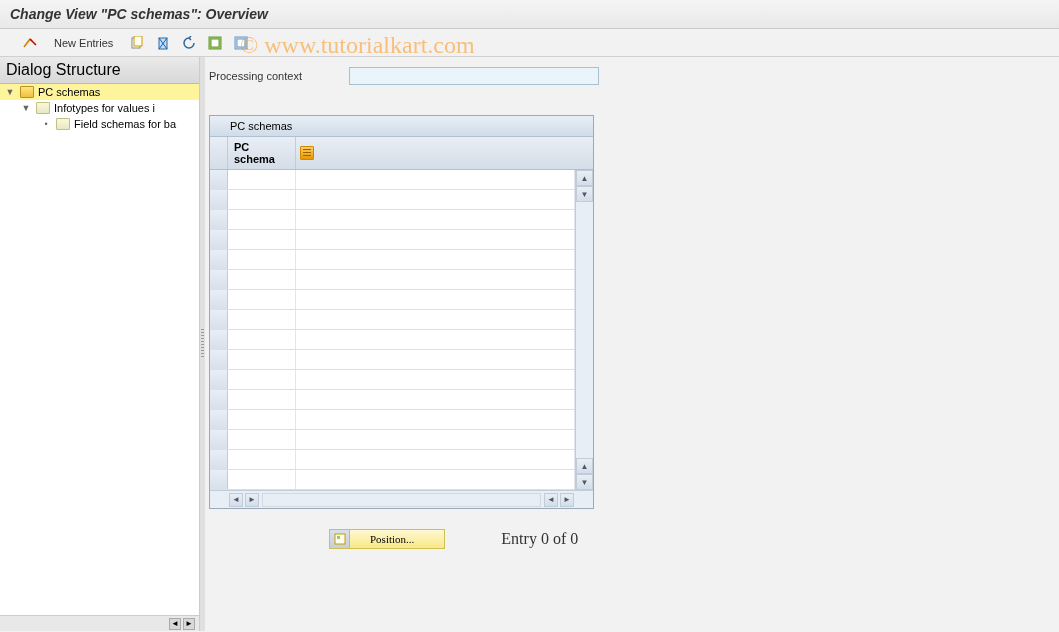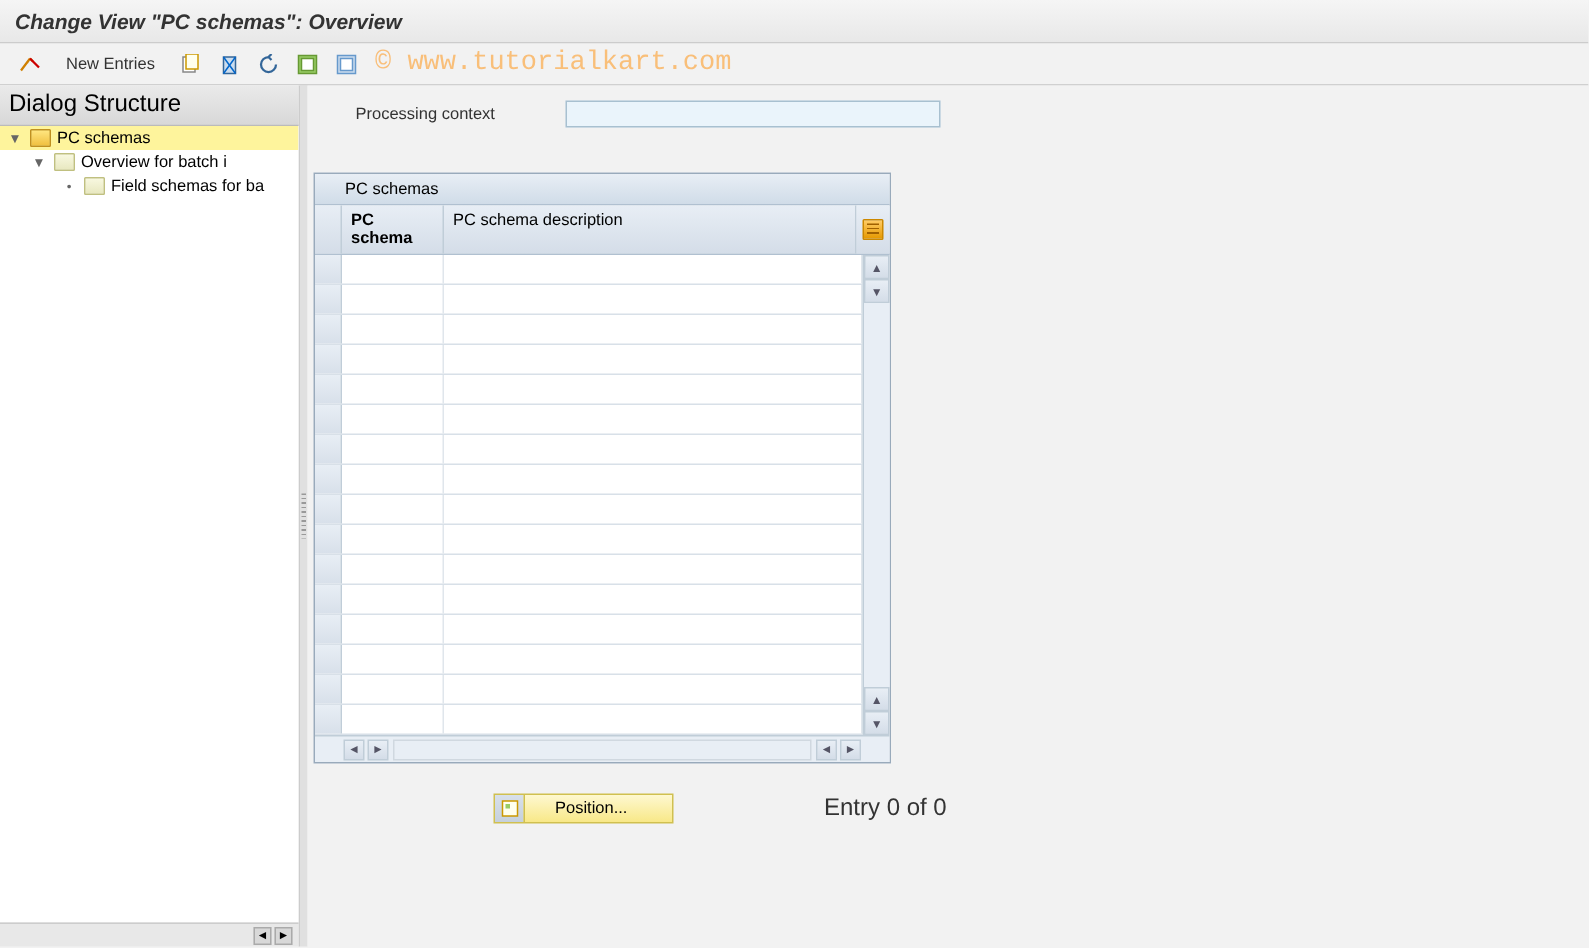--- a/index.html
+++ b/index.html
@@ -18,46 +18,46 @@
     border-bottom: 1px solid #ccc;
     font-style: italic;
     font-weight: bold;
     font-size: 14px;
     color: #333;
   }
   .toolbar {
     display: flex;
     align-items: center;
     gap: 6px;
-    padding: 4px 10px;
+    padding: 4px 20px;
     background: #f2f2f2;
     border-bottom: 1px solid #d0d0d0;
     height: 28px;
     position: relative;
   }
   .toolbar-icon {
     width: 20px; height: 20px;
     display: flex; align-items: center; justify-content: center;
     cursor: pointer;
     border: 1px solid transparent;
     border-radius: 2px;
   }
   .new-entries-btn {
     padding: 2px 8px;
     font-size: 11px;
     color: #333;
     cursor: pointer;
   }
   .watermark {
     position: absolute;
-    left: 250px;
+    left: 240px;
     top: 3px;
-    font-size: 18px;
+    font-size: 24px;
     color: rgba(255,140,0,0.5);
-    font-family: Liberation Mono, monospace;
+    font-family: Liberation Serif, serif;
     pointer-events: none;
   }
   .main {
     display: flex;
     height: calc(100% - 58px);
   }
   .left-panel {
     width: 200px;
     border-right: 1px solid #ccc;
     background: #f7f7f7;
@@ -147,21 +147,21 @@
     padding: 10px 10px 10px 4px;
     background: #f2f2f2;
     position: relative;
   }
   .field-row {
     display: flex;
     align-items: center;
     gap: 10px;
     margin-bottom: 30px;
   }
-  .field-label { font-size: 11px; color: #333; width: 130px; margin-left: 28px; }
+  .field-label { font-size: 11px; color: #333; width: 130px; }
   .field-input {
     background: #eaf4fb;
     border: 1px solid #a8c0d0;
     height: 18px;
     width: 250px;
     padding: 1px 4px;
     font-size: 11px;
   }
   .table-container {
     width: 385px;
@@ -261,22 +261,23 @@
     display: flex; align-items: center; justify-content: center;
     font-size: 8px; cursor: pointer;
     color: #556;
     margin: 0 1px;
   }
   .hscroll-track { flex: 1; background: #e8eef5; height: 14px; border: 1px solid #d0d8e0; margin: 0 2px; }
   .footer-row {
     display: flex;
     align-items: center;
     margin-top: 20px;
-    gap: 100px;
+    gap: 56px;
     padding-left: 120px;
+    font-family: Liberation Serif, serif;
   }
   .position-btn {
     display: flex;
     align-items: center;
     background: linear-gradient(to bottom, #fef8d0, #f8e888);
     border: 1px solid #d0c050;
     height: 20px;
     cursor: pointer;
     font-size: 11px;
   }
@@ -341,21 +342,21 @@
     <div class="panel-header">Dialog Structure</div>
     <div class="tree">
       <div class="tree-item selected">
         <span class="tree-toggle">▼</span>
         <span class="tree-icon folder-open"></span>
         <span>PC schemas</span>
       </div>
       <div class="tree-item tree-level-1">
         <span class="tree-toggle">▼</span>
         <span class="tree-icon folder-closed"></span>
-        <span>Overview for batch i</span>
+        <span>Infotypes for values i</span>
       </div>
       <div class="tree-item tree-level-2">
         <span class="tree-toggle">•</span>
         <span class="tree-icon folder-closed"></span>
         <span>Field schemas for ba</span>
       </div>
     </div>
     <div class="left-scroll">
       <div class="scroll-arrow">◄</div>
       <div class="scroll-arrow">►</div>
@@ -370,21 +371,20 @@
     <div class="field-row">
       <span class="field-label">Processing context</span>
       <input class="field-input" readonly="" value="" style="">
     </div>
 
     <div class="table-container">
       <div class="table-title">PC schemas</div>
       <div class="table-header-row">
         <div class="row-selector-header"></div>
         <div class="col-header col-1">PC schema</div>
-        <div class="col-header col-2">PC schema description</div>
         <div class="config-icon-cell">
             <div class="config-icon"></div>
           </div>
       </div>
       <div class="table-body">
         <div id="table-rows" class="table-rows">
             <div class="table-row">
               <div class="row-selector"></div>
               <div class="cell col-1"></div>
               <div class="cell col-2"></div>

